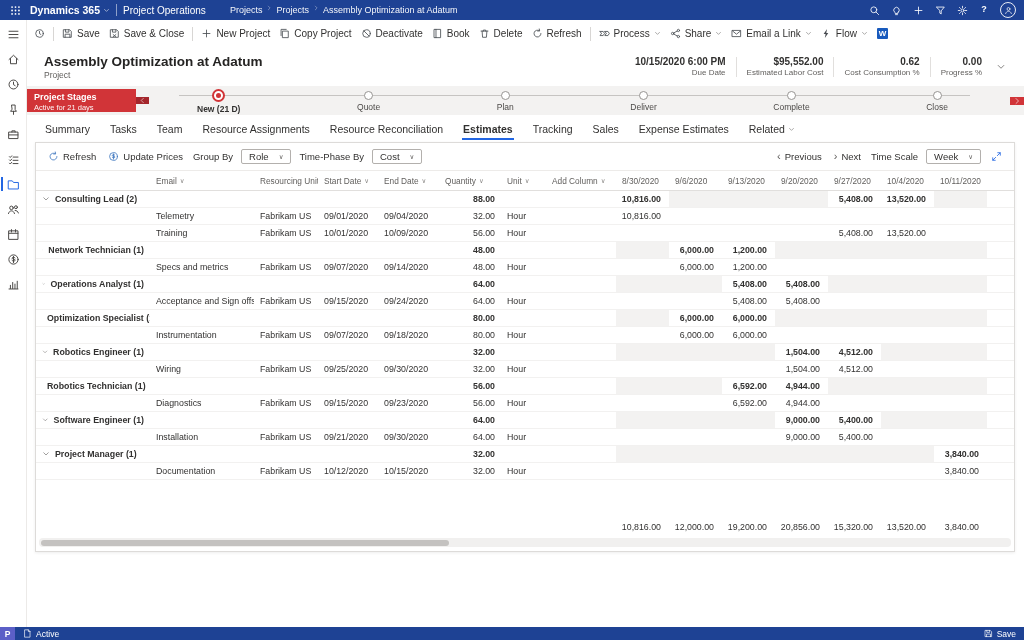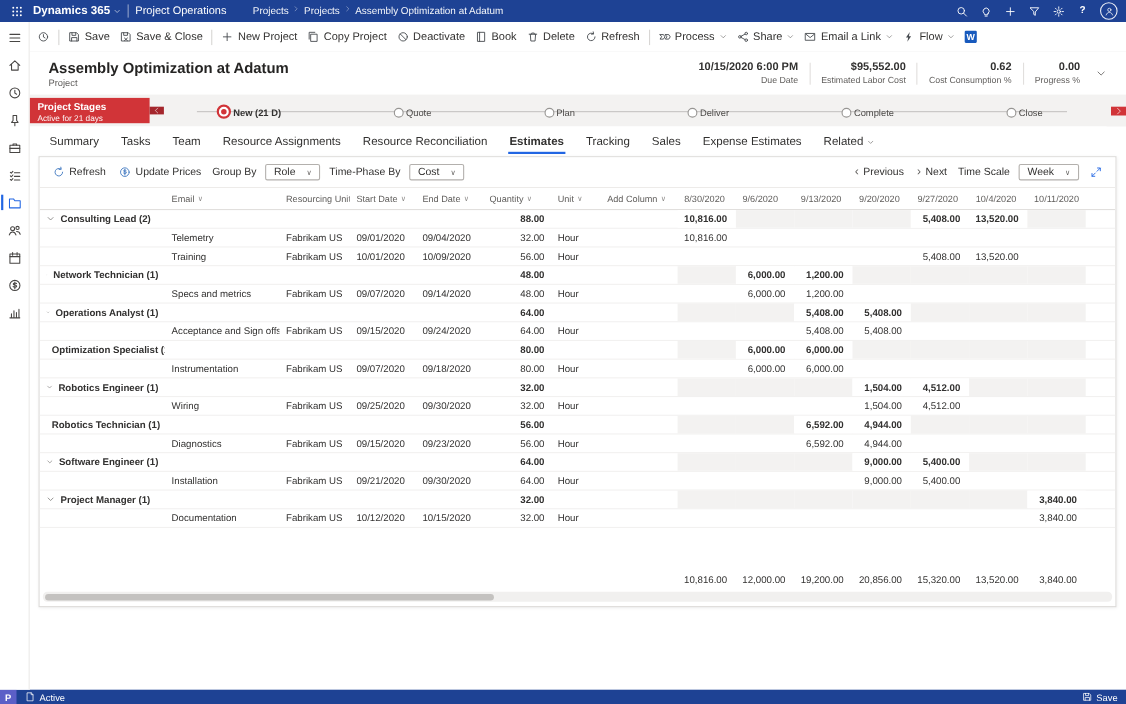--- a/index.html
+++ b/index.html
@@ -61,21 +61,21 @@
 
   
   .bpf{position:absolute;top:86px;left:26px;right:0;height:29px;background:#f3f2f1;display:flex;align-items:center}
   .bpf-badge{width:102px;background:var(--red,#d13438);color:#fff;padding:3px 0 0 8px;flex:none;cursor:pointer}
   .bpf-badge-t{font-size:9px;font-weight:bold}
   .bpf-badge-s{font-size:7.5px;opacity:.95;margin-top:1px}
   .bpf-badge-ch{width:13px;background:#a4262c;color:#fff;display:flex;align-items:center;justify-content:center;flex:none;cursor:pointer}
   .bpf-badge-ch [data-icon]{width:7px;height:7px}
   .bpf-track{flex:1;position:relative;display:flex;justify-content:space-between;padding:2px 62px 0 48px}
   .bpf-line{position:absolute;left:30px;right:40px;top:7px;height:1px;background:#c6c4c2}
-  .stage{display:flex;flex-direction:row;align-items:center;gap:2px;position:relative;cursor:pointer;z-index:1}
+  .stage{display:flex;flex-direction:column;align-items:center;gap:2px;position:relative;cursor:pointer;z-index:1}
   .sdot{width:9px;height:9px;border:1.5px solid #979593;background:#fff;border-radius:50%;box-sizing:border-box;margin-top:1px}
   .stage.act .sdot{width:13px;height:13px;border:2px solid var(--red,#d13438);display:flex;align-items:center;
     justify-content:center;margin-top:-1px}
   .sdot-in{width:5px;height:5px;background:var(--red,#d13438);border-radius:50%}
   .stage-l{font-size:8.5px;color:#4c4a48;white-space:nowrap}
   .stage.act .stage-l{font-weight:bold;color:#323130}
   .bpf-advance{width:14px;background:var(--red,#d13438);color:#fff;display:flex;align-items:center;justify-content:center;flex:none;cursor:pointer}
   .bpf-advance [data-icon]{width:8px;height:8px}
 
   

